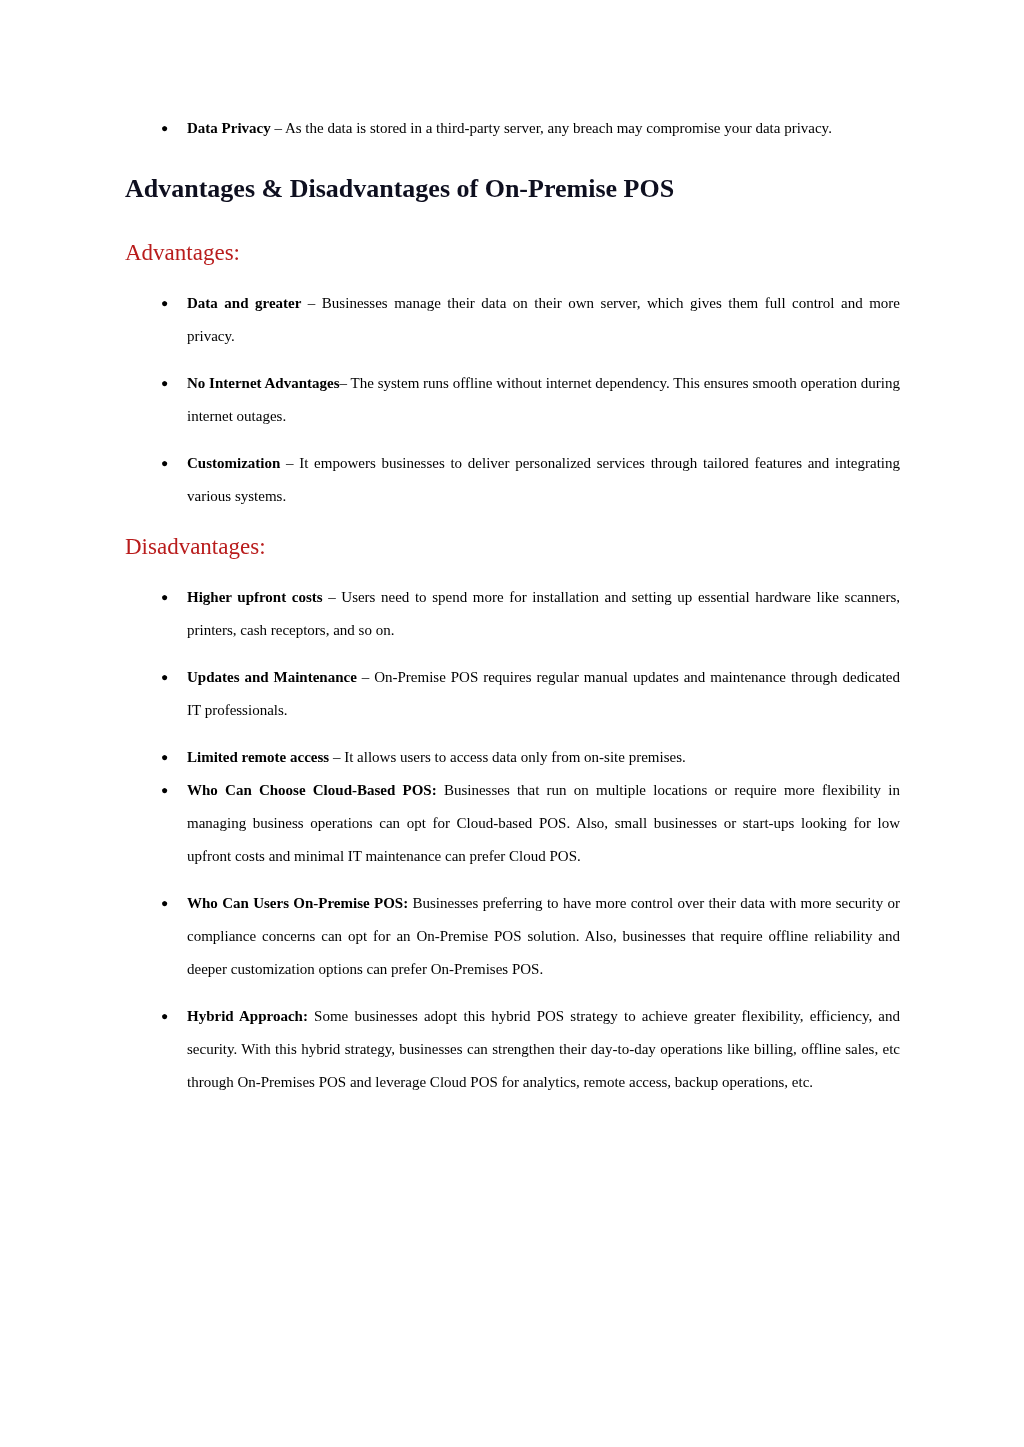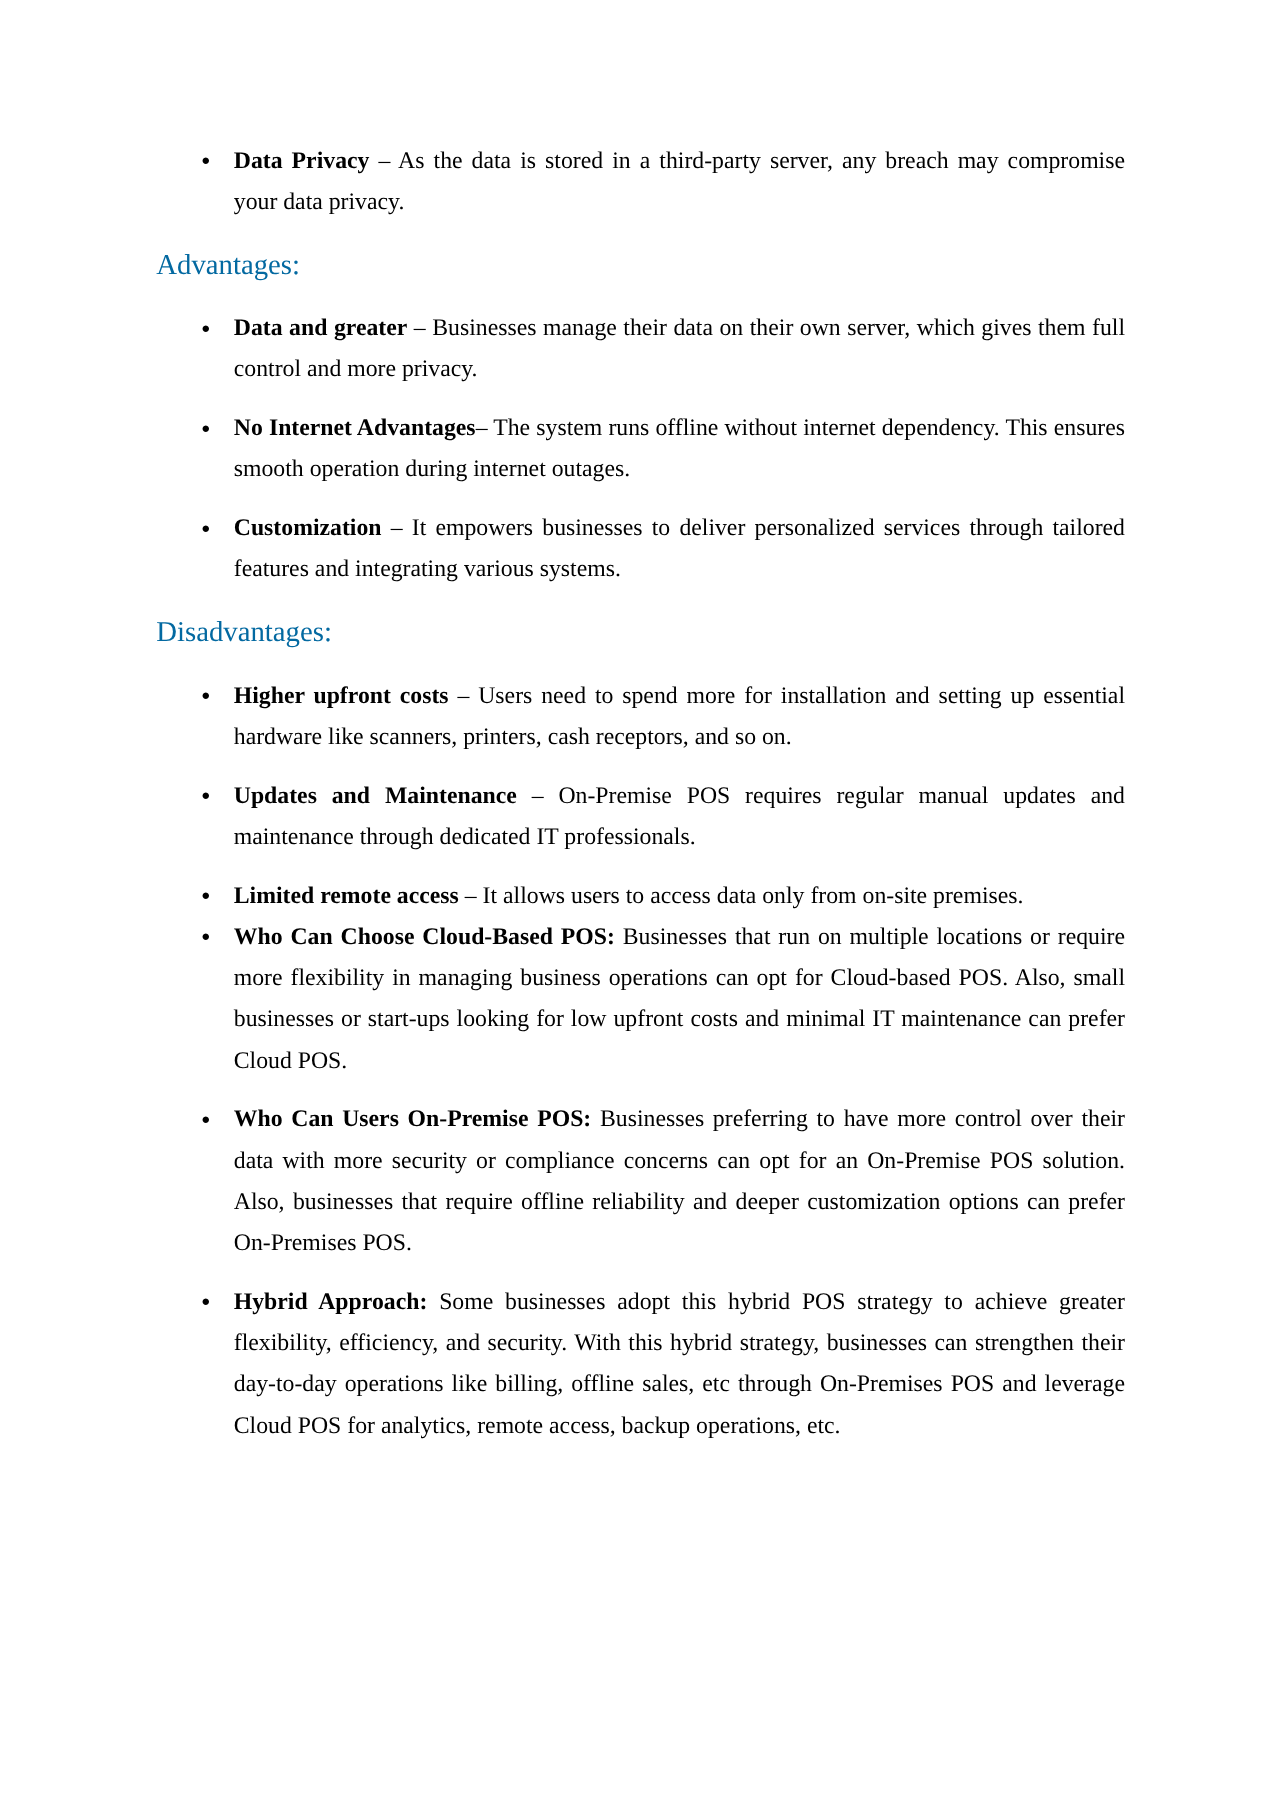--- a/index.html
+++ b/index.html
@@ -26,59 +26,60 @@
     line-height: 32px;
     font-weight: bold;
     color: #0e0f1f;
     margin: 28px 0 34px 0;
   }
   h3.doc-h3 {
     font-family: "Liberation Serif", "DejaVu Serif", serif;
     font-size: 23px;
     line-height: 28px;
     font-weight: normal;
-    color: #0369a1;
+    color: #b91c1c;
     margin: 20px 0 20px 0;
   }
   .bullet-list { margin: 0; padding: 0; }
   .li {
     position: relative;
     padding-left: 62px;
     margin: 0 0 14px 0;
   }
   .li:last-child { margin-bottom: 0; }
   .marker {
     position: absolute;
     left: 36px;
     top: 0;
     font-size: 12px;
     line-height: 33px;
     color: #000000;
   }
   .li-text {
     margin: 0;
     text-align: justify;
-    font-size: 19px;
+    font-size: 15px;
     line-height: 33px;
     color: #000000;
   }
   .li-text b { font-weight: bold; }
 </style>
 </head>
 <body>
 
 <div class="page">
 
   <div class="bullet-list">
     <div class="li">
       <span class="marker">●</span>
       <p class="li-text"><b>Data Privacy</b><span> – As the data is stored in a third-party server, any breach may compromise your data privacy.</span></p>
     </div>
   </div>
 
+  <h2 class="doc-h2">Advantages &amp; Disadvantages of On-Premise POS</h2>
 
   <h3 class="doc-h3">Advantages:</h3>
 
   <div class="bullet-list">
     <div class="li">
       <span class="marker">●</span>
       <p class="li-text"><b>Data and greater</b><span> – Businesses manage their data on their own server, which gives them full control and more privacy.</span></p>
     </div>
     <div class="li">
       <span class="marker">●</span>

